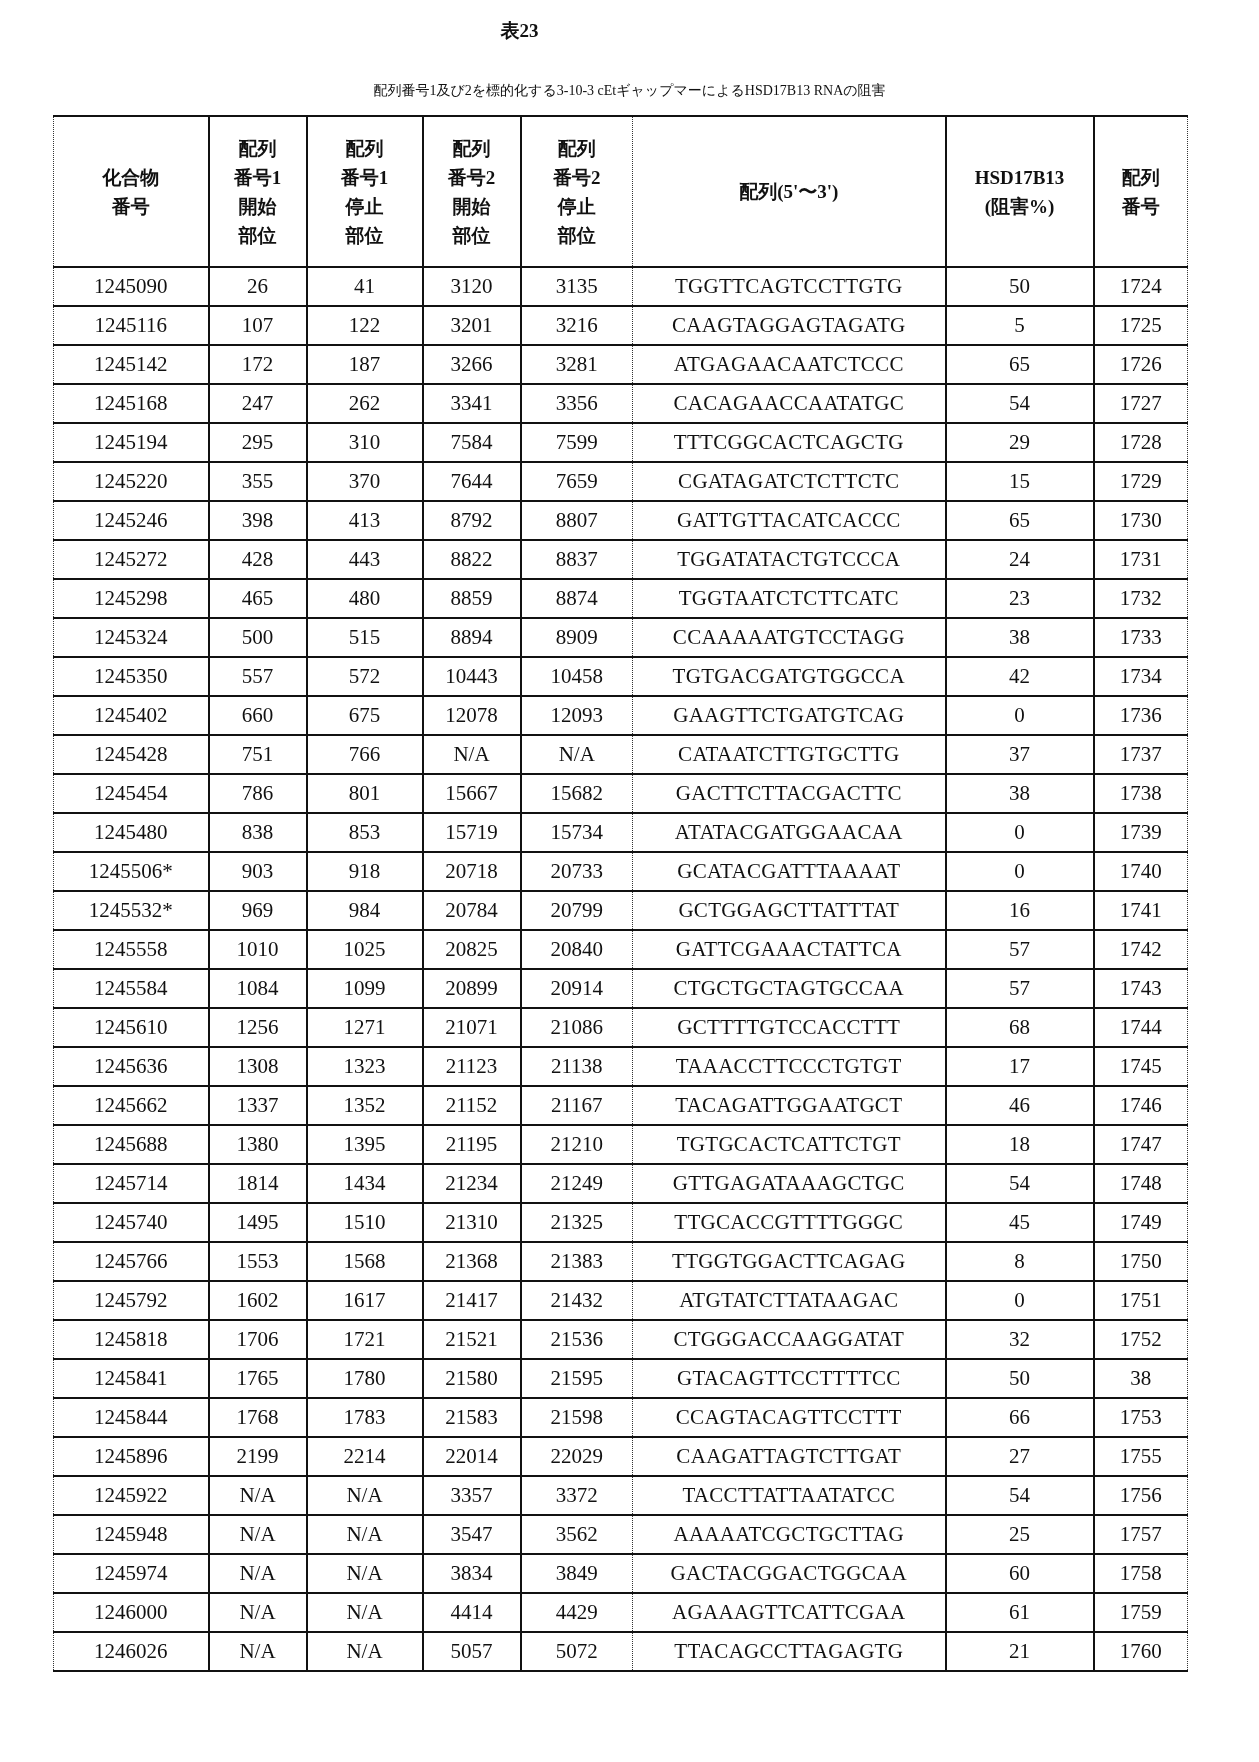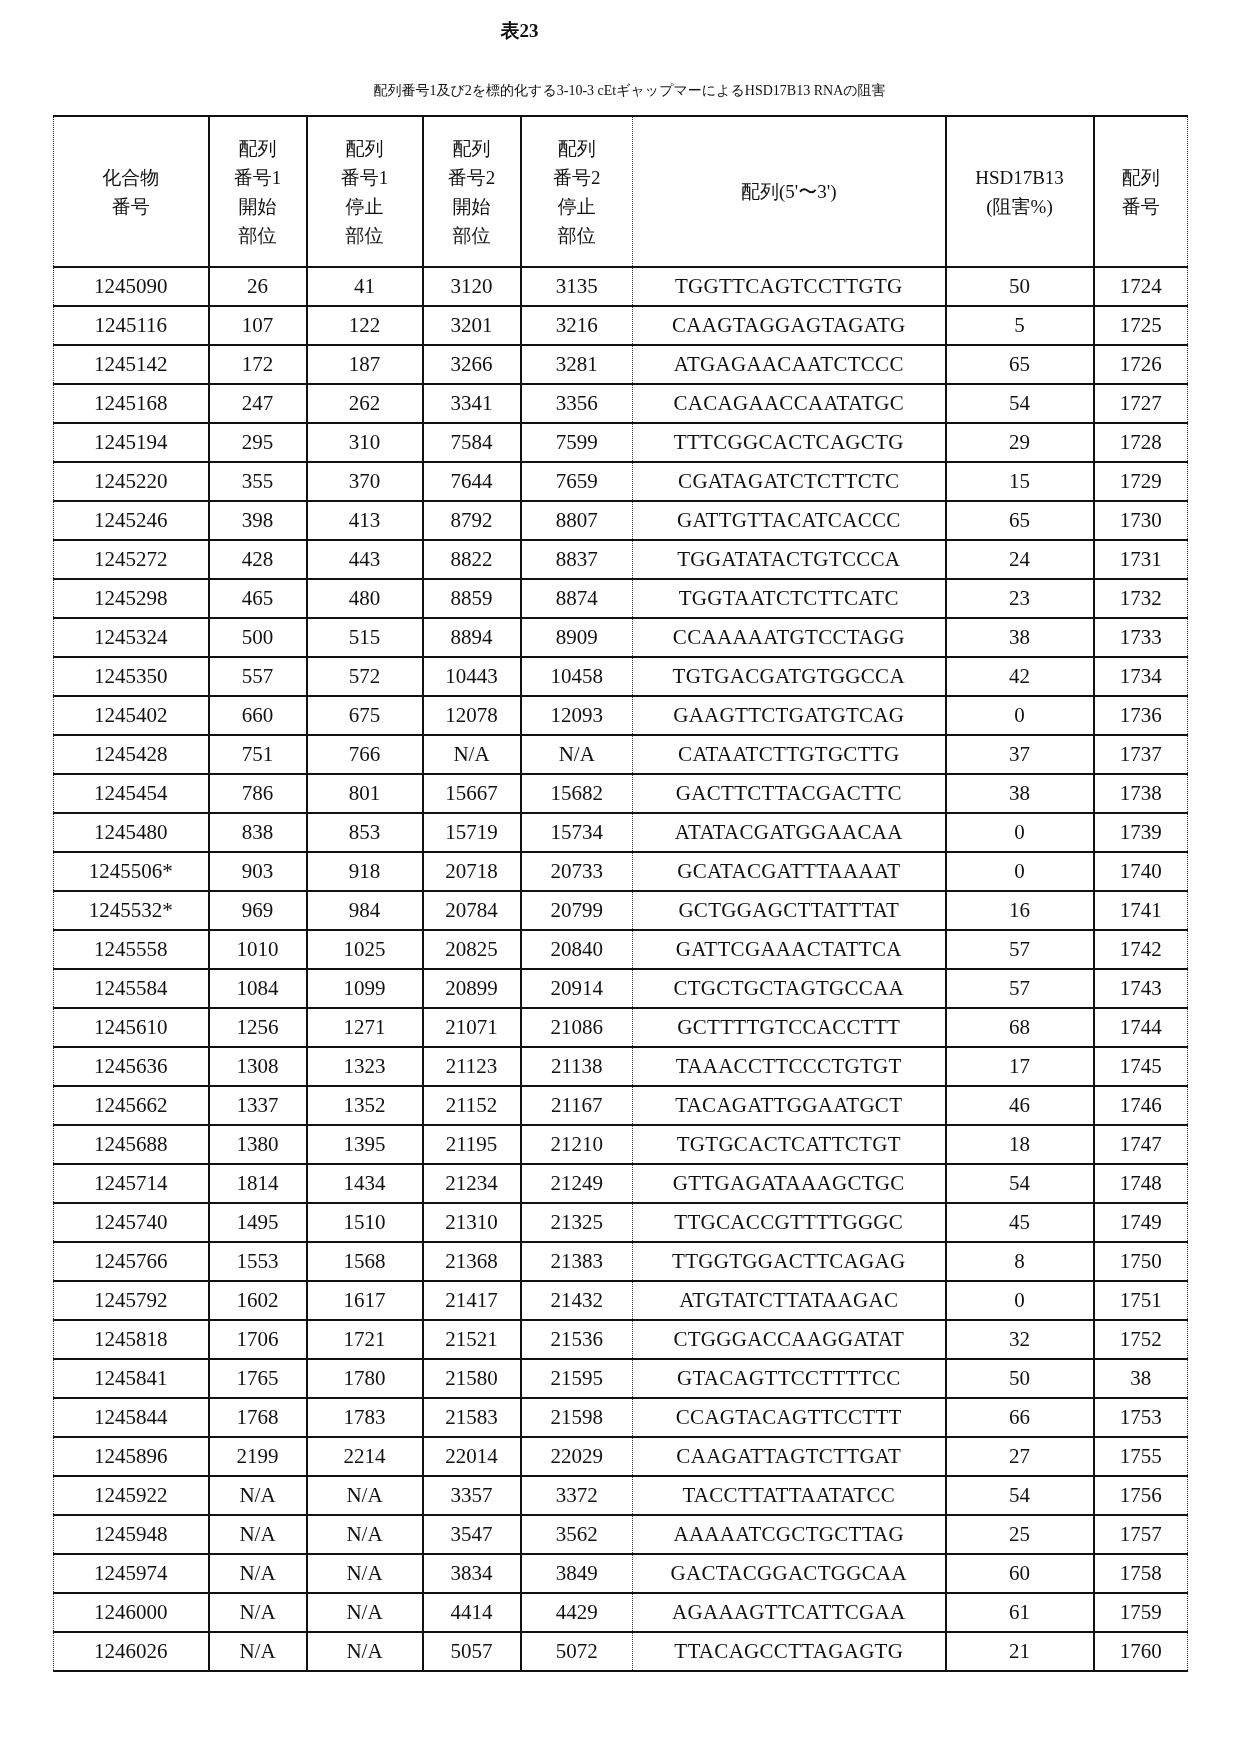--- a/index.html
+++ b/index.html
@@ -44,21 +44,21 @@
     }
     table.data-table th,
     table.data-table td {
       border: 2px solid #111111;
       text-align: center;
       vertical-align: middle;
       padding: 0;
     }
     table.data-table th {
       height: 149px;
-      font-weight: normal;
+      font-weight: bold;
       font-size: 19px;
       line-height: 29px;
     }
     table.data-table td {
       height: 37px;
       line-height: 37px;
       white-space: nowrap;
     }
     
     table.data-table .dotted-left { border-left: 1px dotted #333333; }

